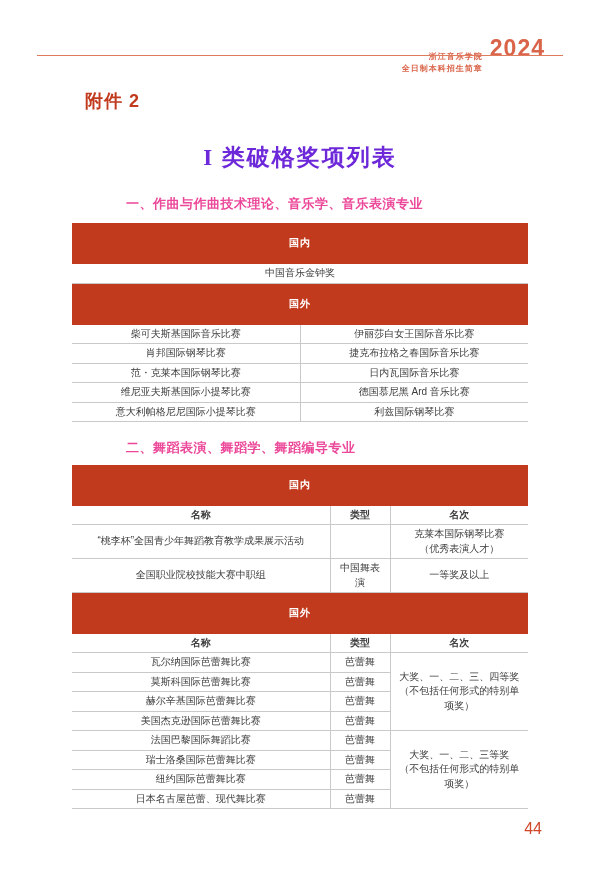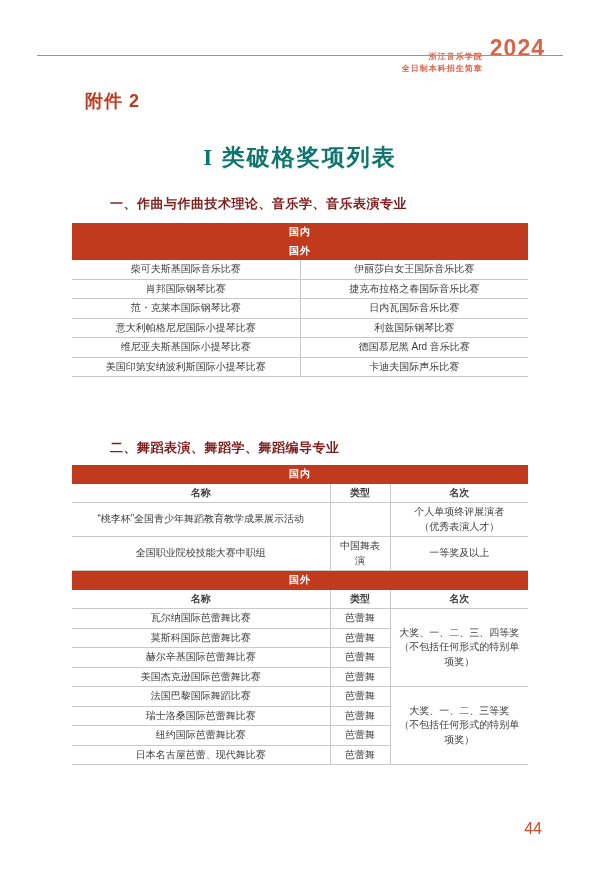--- a/index.html
+++ b/index.html
@@ -12,30 +12,30 @@
     color:#3d3d3d;
     overflow:hidden;
   }
   
   .ph { position:absolute; top:22px; right:55px; display:flex; align-items:center; gap:7px; }
   .ph-lines { text-align:right; font-size:8px; font-weight:bold; color:#d96449; line-height:1.5; letter-spacing:1px;margin-top:29px; }
   .ph-year { font-size:23px; font-weight:bold; color:#d96449; letter-spacing:1px; font-family:"Liberation Sans",sans-serif; }
   .ph-rule { position:absolute; top:55px; left:37px; right:37px; height:1px; background:#e07a5d; }
 
   .attachment { position:absolute; left:85px; top:89px; font-size:18px; font-weight:bold; color:#c23a1d; letter-spacing:1px; }
-  .doc-title { position:absolute; left:0; right:0; top:142px; text-align:center; font-size:23px; font-weight:bold; color:#0f766e; letter-spacing:2px; font-family:"Liberation Serif","DejaVu Serif",serif; }
-  .sec-heading { position:absolute; left:110px; font-size:13px; font-weight:bold; color:#7f1d1d; letter-spacing:0.5px; }
+  .doc-title { position:absolute; left:0; right:0; top:142px; text-align:center; font-size:23px; font-weight:bold; color:#6d28d9; letter-spacing:2px; font-family:"Liberation Serif","DejaVu Serif",serif; }
+  .sec-heading { position:absolute; left:126px; font-size:13px; font-weight:bold; color:#ec4899; letter-spacing:0.5px; }
   .sec-1 { top:195px; }
   .sec-2 { top:439px; }
 
   table { border-collapse:collapse; table-layout:fixed; width:456px; font-size:10px; color:#3d3d3d; }
   .tbl-1 { position:absolute; left:72px; top:223px; }
   .tbl-2 { position:absolute; left:72px; top:465px; }
   td { text-align:center; padding:2px 5px; border-bottom:1px solid #c9c9c9; line-height:1.45; height:18px; vertical-align:middle; }
-  tr.bar td { background:#c23a1d; color:#ffffff; font-weight:bold; border-bottom:none; height:13px; padding:2px 4px; letter-spacing:1px; }
+  tr.bar td { background:#c23a1d; color:#ffffff; font-weight:bold; border-bottom:none; height:13px; padding:13px 4px; letter-spacing:1px; }
   tr.hdr td { font-weight:bold; }
   .vl { border-left:1px solid #c9c9c9; }
   .rank { white-space:pre-line; }
   .single { height:20px; }
 
   .pagenum { position:absolute; right:58px; top:820px; font-size:16px; font-weight:normal; color:#d0482a; }
 </style>
 </head>
 <body>
 
@@ -55,46 +55,45 @@
 
 <table class="tbl-1">
   <colgroup>
       <col style="width:228px">
       <col style="width:228px">
     </colgroup>
   <tbody>
       <tr class="bar">
         <td colspan="2">国内</td>
       </tr>
+  <tr>
+        <td colspan="2" class="single">中国音乐金钟奖</td>
+      </tr>
   <tr class="bar">
         <td colspan="2">国外</td>
       </tr>
   <tr>
     <td>柴可夫斯基国际音乐比赛</td>
     <td class="vl">伊丽莎白女王国际音乐比赛</td>
   </tr>
   <tr>
     <td>肖邦国际钢琴比赛</td>
     <td class="vl">捷克布拉格之春国际音乐比赛</td>
   </tr>
   <tr>
     <td>范・克莱本国际钢琴比赛</td>
     <td class="vl">日内瓦国际音乐比赛</td>
   </tr>
   <tr>
-    <td>意大利帕格尼尼国际小提琴比赛</td>
-    <td class="vl">利兹国际钢琴比赛</td>
-  </tr>
-  <tr>
     <td>维尼亚夫斯基国际小提琴比赛</td>
     <td class="vl">德国慕尼黑 Ard 音乐比赛</td>
   </tr>
   <tr>
-    <td>美国印第安纳波利斯国际小提琴比赛</td>
-    <td class="vl">卡迪夫国际声乐比赛</td>
+    <td>意大利帕格尼尼国际小提琴比赛</td>
+    <td class="vl">利兹国际钢琴比赛</td>
   </tr>
 </tbody>
   </table>
 
 <div class="sec-heading sec-2">二、舞蹈表演、舞蹈学、舞蹈编导专业</div>
 
 <table class="tbl-2">
   <colgroup>
       <col style="width:258px">
       <col style="width:60px">
@@ -105,21 +104,21 @@
         <td colspan="3">国内</td>
       </tr>
   <tr class="hdr">
     <td>名称</td>
     <td class="vl">类型</td>
     <td class="vl">名次</td>
   </tr>
   <tr>
     <td>“桃李杯”全国青少年舞蹈教育教学成果展示活动</td>
     <td class="vl"></td>
-    <td class="vl rank">个人单项终评展演者
+    <td class="vl rank">克莱本国际钢琴比赛
 （优秀表演人才）</td>
   </tr>
   <tr>
     <td>全国职业院校技能大赛中职组</td>
     <td class="vl">中国舞表演</td>
     <td class="vl">一等奖及以上</td>
   </tr>
   <tr class="bar">
         <td colspan="3">国外</td>
       </tr>

